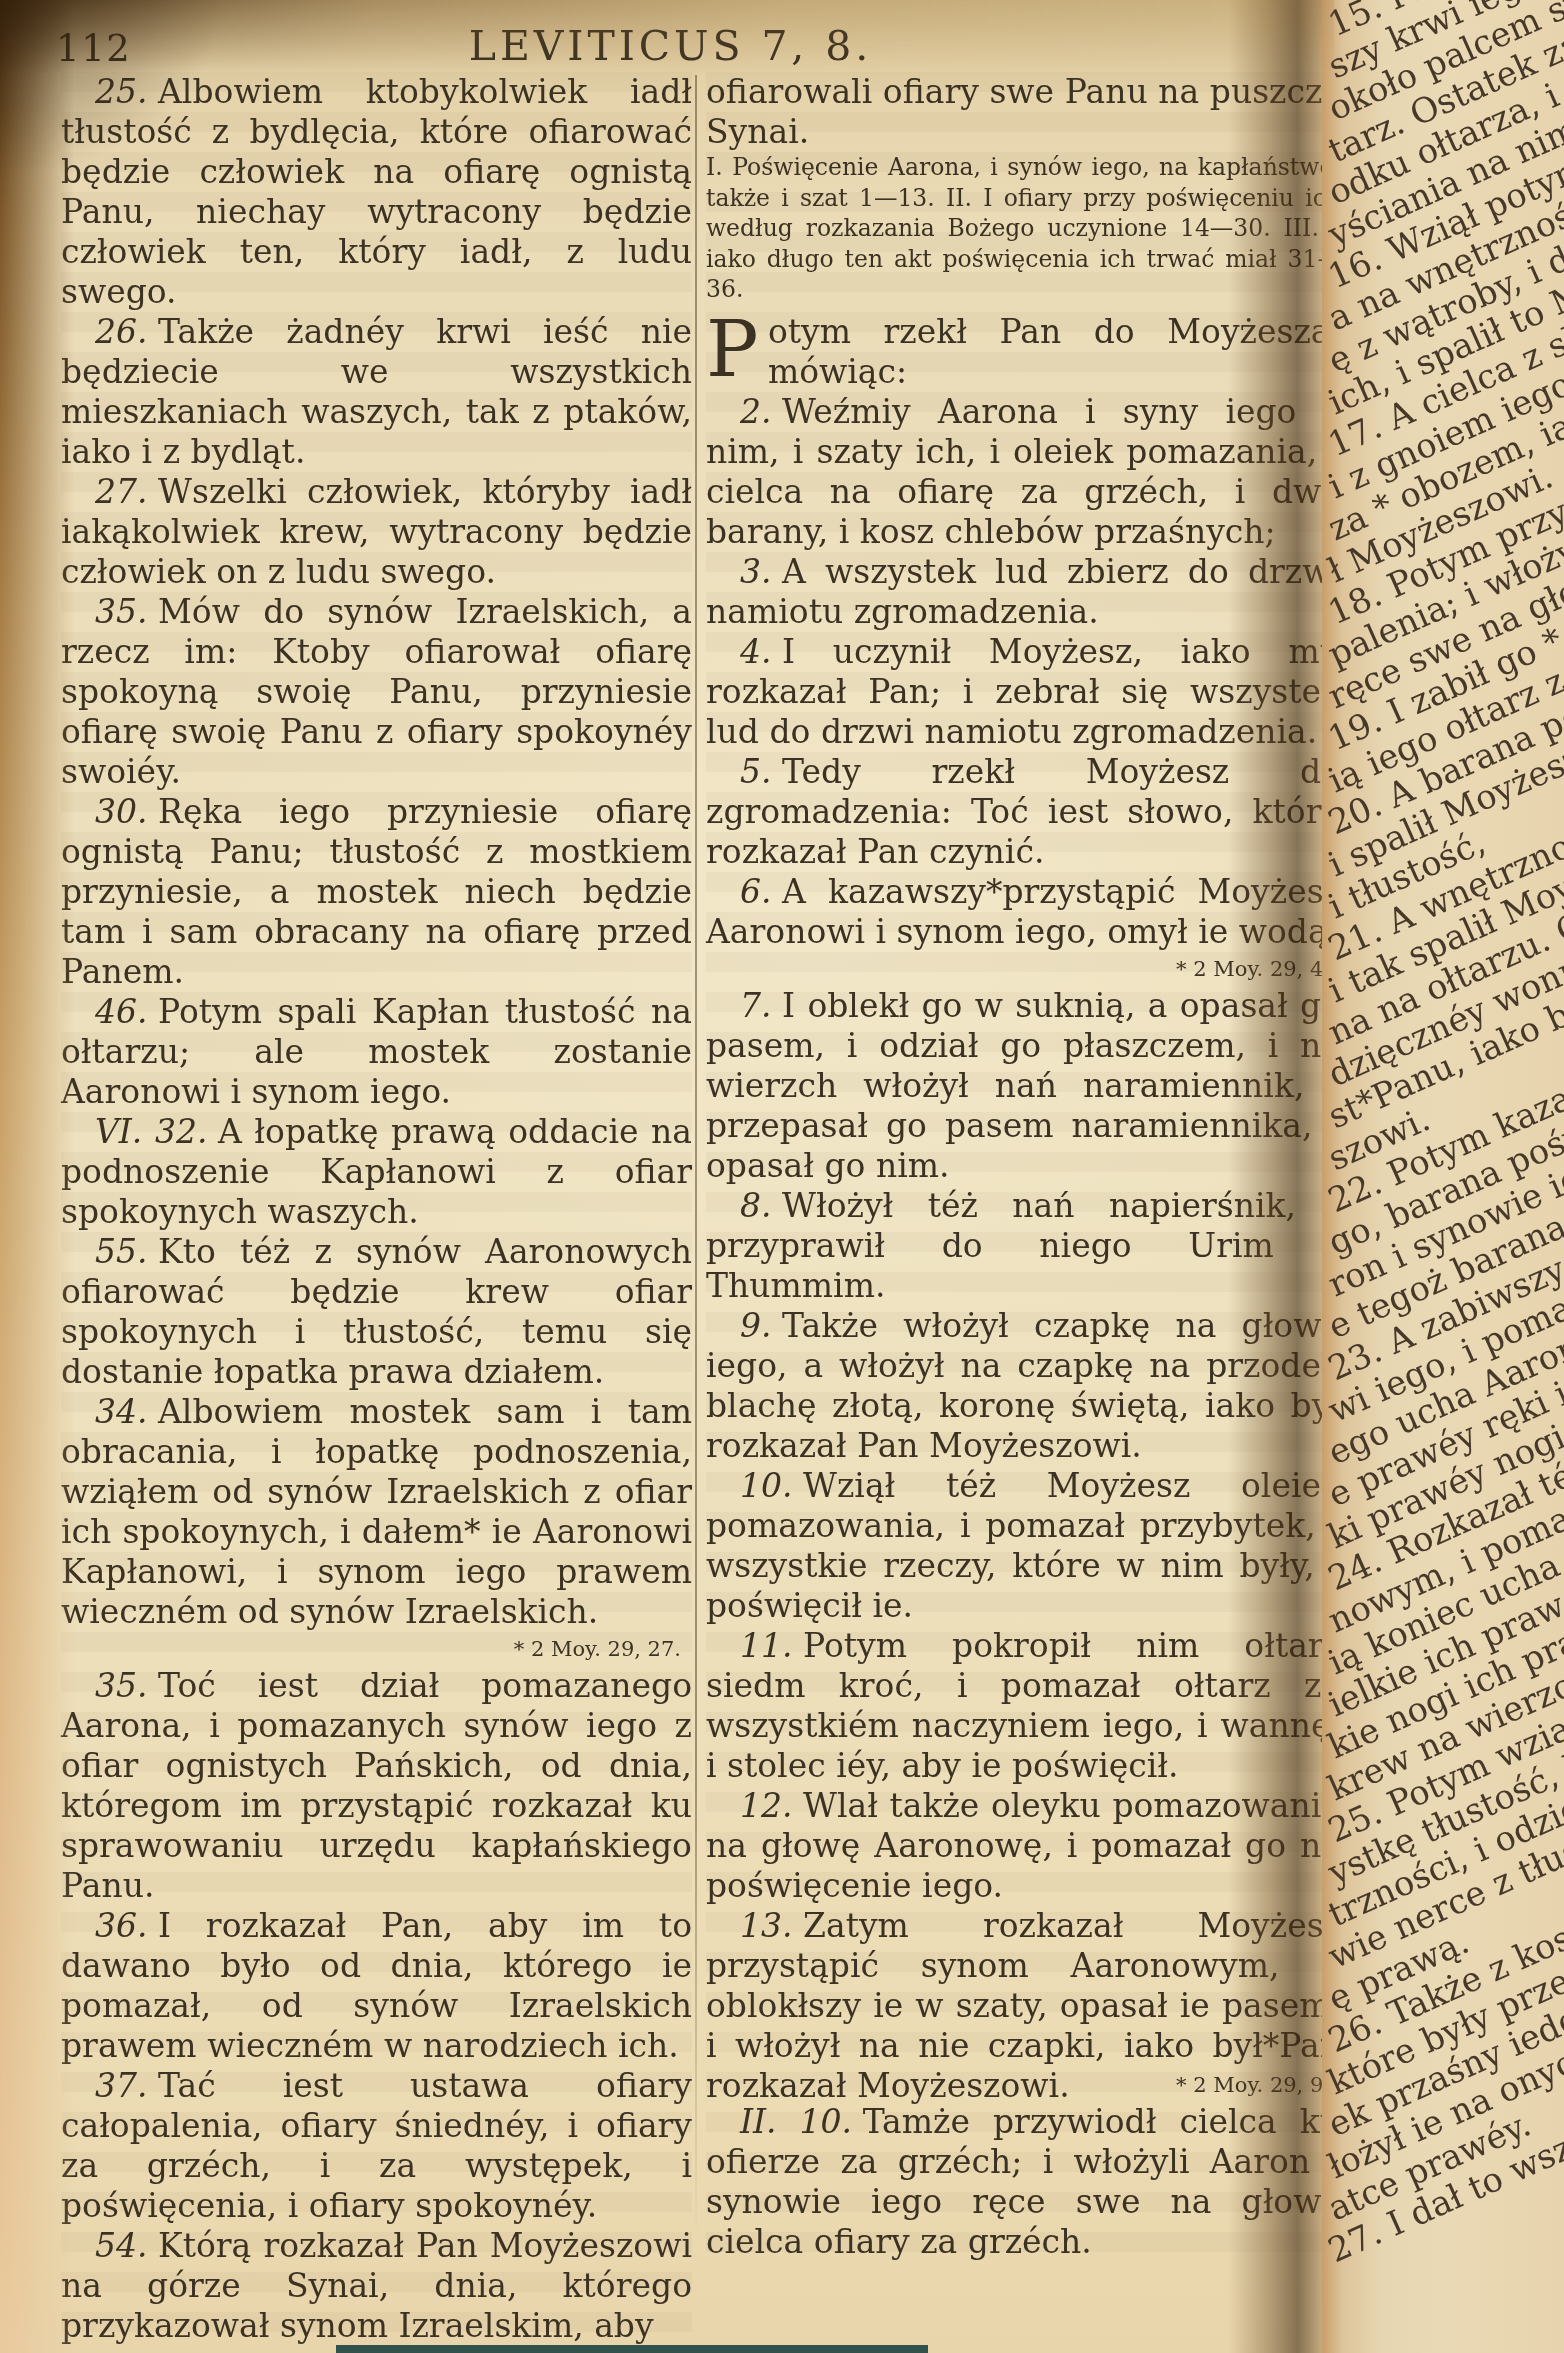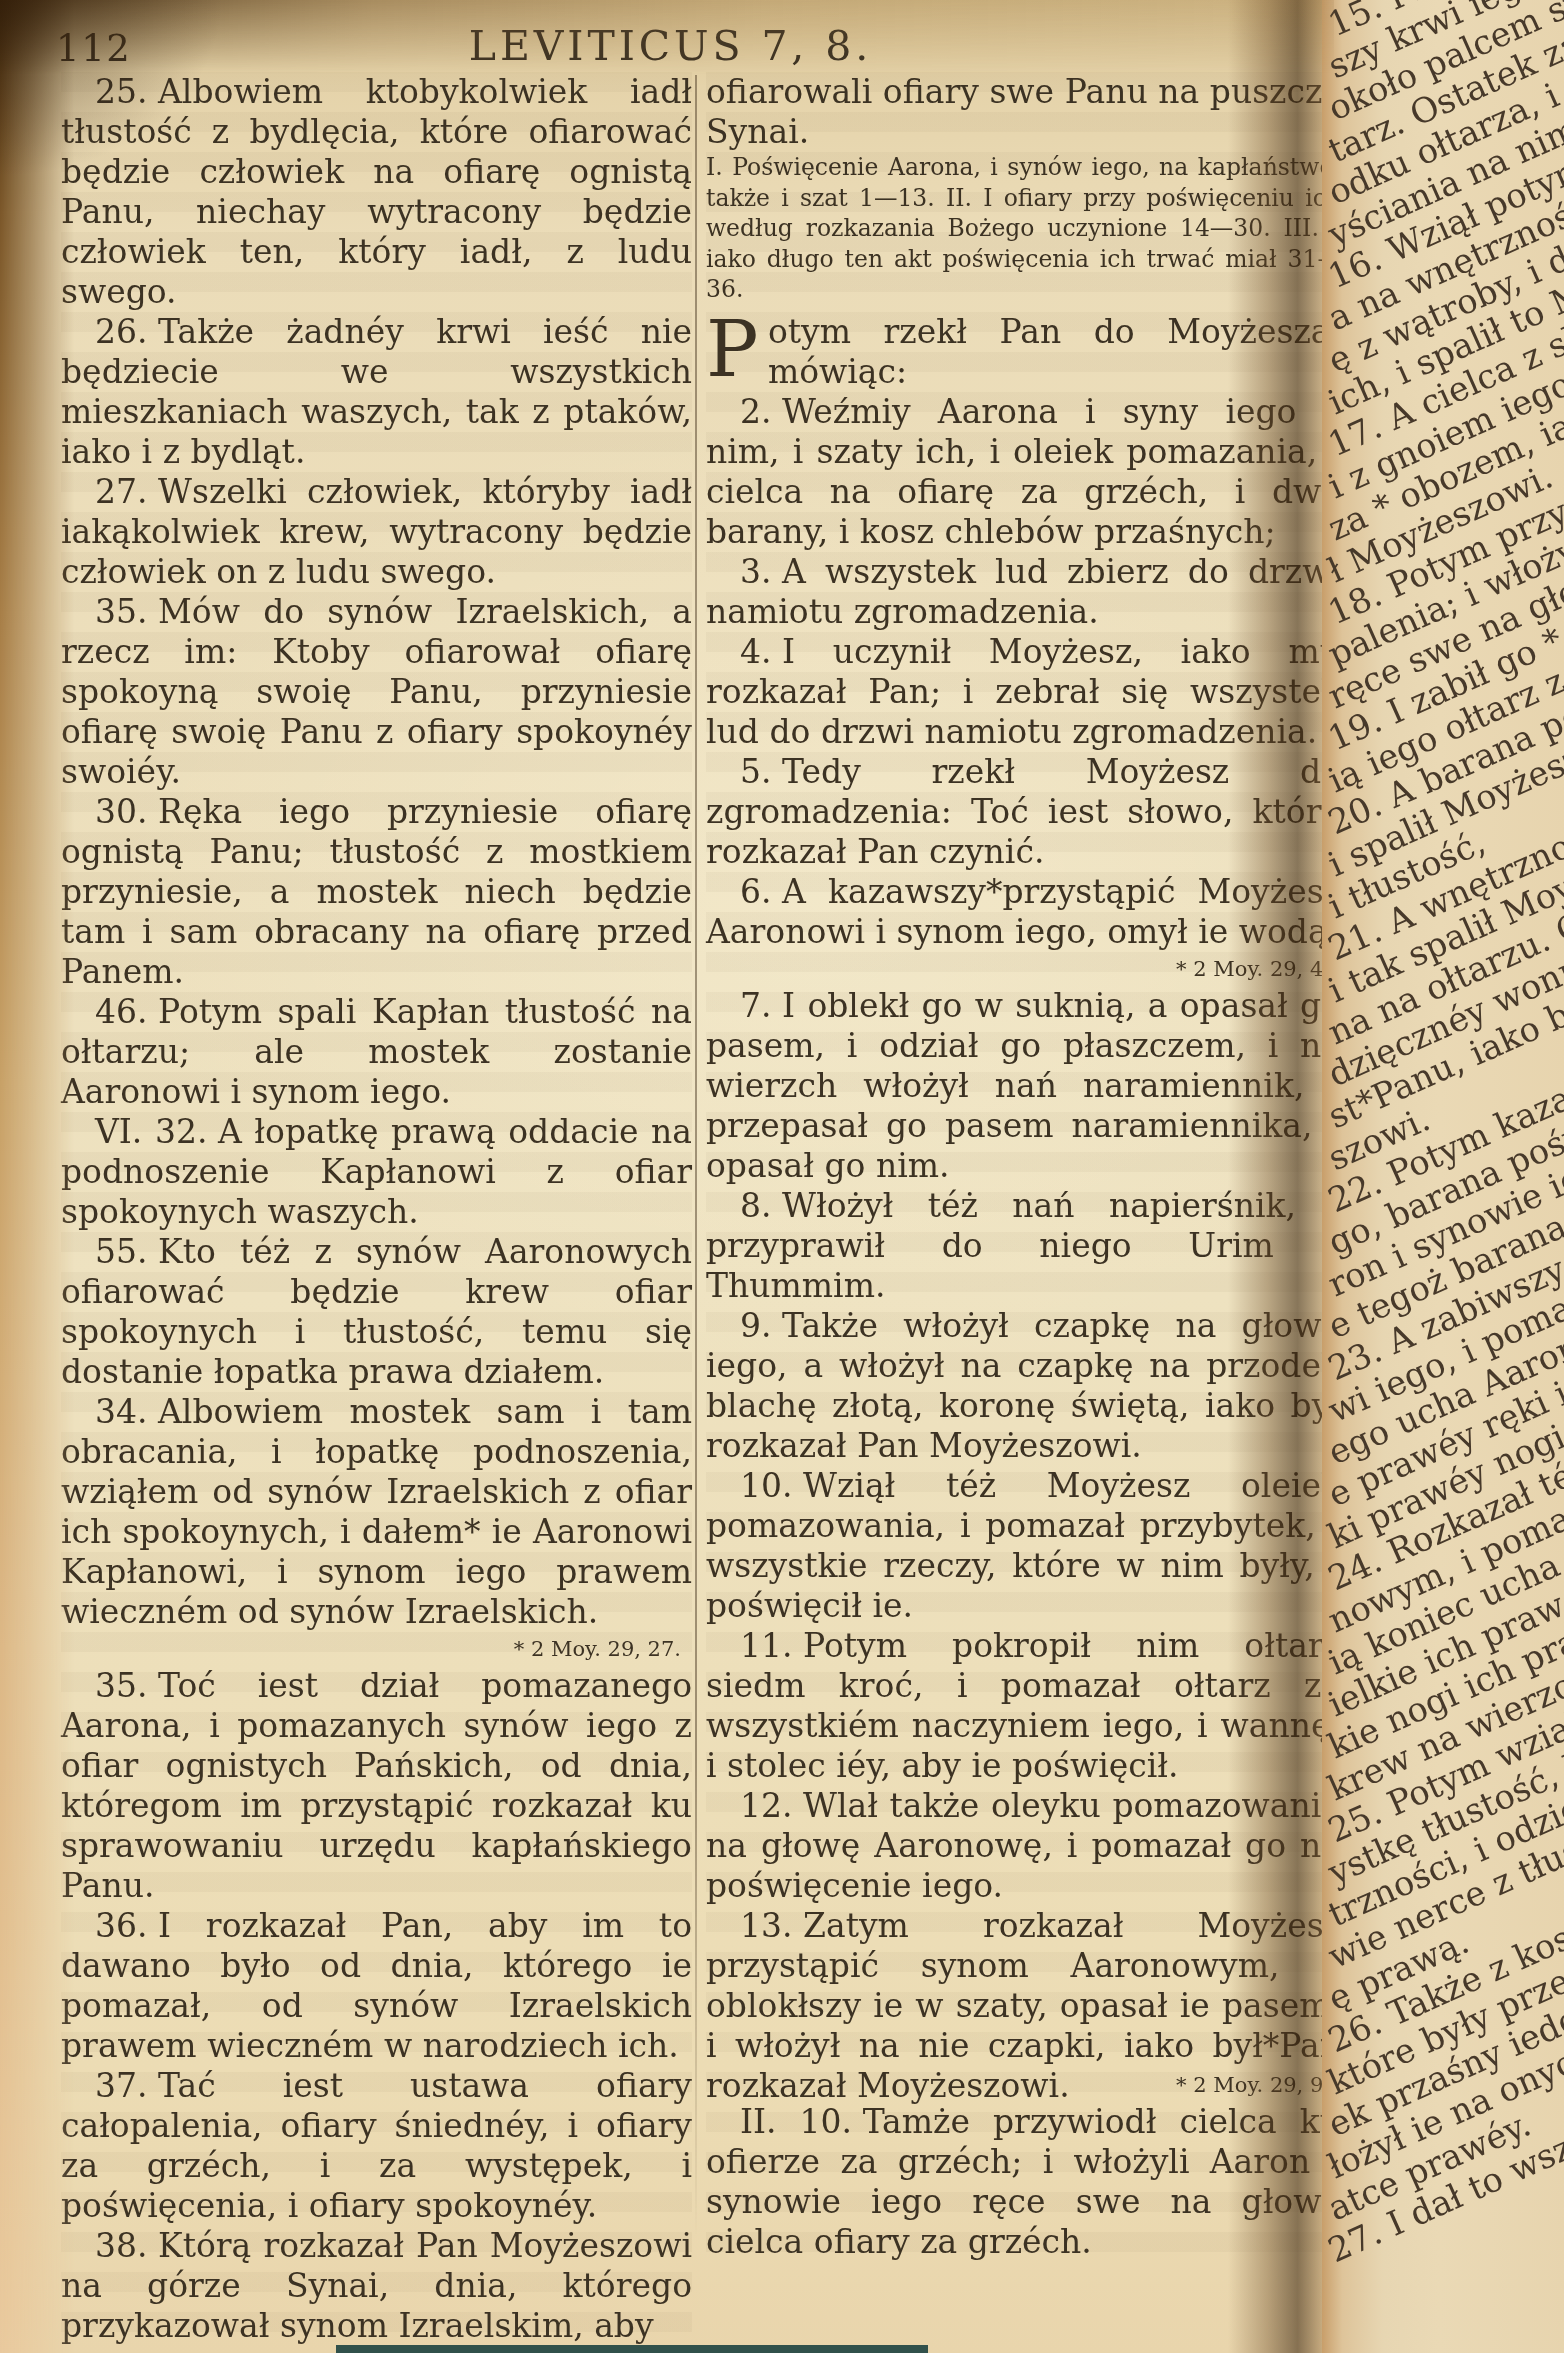--- a/index.html
+++ b/index.html
@@ -24,21 +24,21 @@
   .page-num{position:absolute;left:56px;top:27px;font-size:37px;letter-spacing:1.6px;}
   .running-header{position:absolute;left:0;top:22px;width:1341px;text-align:center;
     font-size:41px;letter-spacing:3.9px;}
   
   .col{position:absolute;top:72px;font-size:33px;line-height:40px;text-align:justify;}
   .col-left{left:61px;width:631px;}
   .col-right{left:706px;width:635px;}
   .col p{margin:0;}
   .verse{text-indent:34px;}
   .noindent{text-indent:0;}
-  .vnum{margin-right:.32em;}
+  .vnum{margin-right:.32em;font-style:italic;}
   .column-rule{position:absolute;left:695px;top:75px;width:1.6px;height:2160px;
     background:rgba(80,62,40,.5);
     -webkit-mask-image:linear-gradient(180deg,#000 78%,transparent);
     mask-image:linear-gradient(180deg,#000 78%,transparent);}
   .ghost{background:repeating-linear-gradient(180deg,rgba(118,98,68,.055) 0 20.3px,transparent 20.3px 40px);}
   
   .chapter-heading{text-align:center;text-indent:0;font-size:37px;letter-spacing:2.3px;
     margin:34px 0 12.5px 0 !important;}
   .chapter-summary{font-size:23.5px;line-height:30.5px;text-indent:0;margin-bottom:7.8px !important;
     text-align:justify;}
@@ -76,21 +76,21 @@
     <p class="verse"><span class="vnum">35.</span><span>Mów do synów Izraelskich, a rzecz im: Ktoby ofiarował ofiarę spokoyną swoię Panu, przyniesie ofiarę swoię Panu z ofiary spokoynéy swoiéy.</span></p>
     <p class="verse"><span class="vnum">30.</span><span>Ręka iego przyniesie ofiarę ognistą Panu; tłustość z mostkiem przyniesie, a mostek niech będzie tam i sam obracany na ofiarę przed Panem.</span></p>
     <p class="verse"><span class="vnum">46.</span><span>Potym spali Kapłan tłustość na ołtarzu; ale mostek zostanie Aaronowi i synom iego.</span></p>
     <p class="verse"><span class="vnum">VI. 32.</span><span>A łopatkę prawą oddacie na podnoszenie Kapłanowi z ofiar spokoynych waszych.</span></p>
     <p class="verse"><span class="vnum">55.</span><span>Kto téż z synów Aaronowych ofiarować będzie krew ofiar spokoynych i tłustość, temu się dostanie łopatka prawa działem.</span></p>
     <p class="verse"><span class="vnum">34.</span><span>Albowiem mostek sam i tam obracania, i łopatkę podnoszenia, wziąłem od synów Izraelskich z ofiar ich spokoynych, i dałem* ie Aaronowi Kapłanowi, i synom iego prawem wieczném od synów Izraelskich.</span></p>
     <p class="footnote">* 2 Moy. 29, 27.</p>
     <p class="verse"><span class="vnum">35.</span><span>Toć iest dział pomazanego Aarona, i pomazanych synów iego z ofiar ognistych Pańskich, od dnia, któregom im przystąpić rozkazał ku sprawowaniu urzędu kapłańskiego Panu.</span></p>
     <p class="verse"><span class="vnum">36.</span><span>I rozkazał Pan, aby im to dawano było od dnia, którego ie pomazał, od synów Izraelskich prawem wieczném w narodziech ich.</span></p>
     <p class="verse"><span class="vnum">37.</span><span>Tać iest ustawa ofiary całopalenia, ofiary śniednéy, i ofiary za grzéch, i za występek, i poświęcenia, i ofiary spokoynéy.</span></p>
-    <p class="verse"><span class="vnum">38.</span><span>Którą rozkazał Pan Moyżeszowi na górze Synai, dnia, którego przykazował synom Izraelskim, aby</span></p>
+    <p class="verse"><span class="vnum">54.</span><span>Którą rozkazał Pan Moyżeszowi na górze Synai, dnia, którego przykazował synom Izraelskim, aby</span></p>
   </div>
 
   <div class="col col-right ghost">
     <p class="verse noindent">ofiarowali ofiary swe Panu na puszczy Synai.</p>
     <p class="chapter-summary">I. Poświęcenie Aarona, i synów iego, na kapłaństwo, także i szat 1—13. II. I ofiary przy poświęceniu ich według rozkazania Bożego uczynione 14—30. III. I iako długo ten akt poświęcenia ich trwać miał 31—36.</p>
     <p class="verse noindent"><span class="dropcap">P</span><span>otym rzekł Pan do Moyżesza, mówiąc:</span></p>
     <p class="verse"><span class="vnum">2.</span><span>Weźmiy Aarona i syny iego z nim, i szaty ich, i oleiek pomazania, i cielca na ofiarę za grzéch, i dwa barany, i kosz chlebów przaśnych;</span></p>
     <p class="verse"><span class="vnum">3.</span><span>A wszystek lud zbierz do drzwi namiotu zgromadzenia.</span></p>
     <p class="verse"><span class="vnum">4.</span><span>I uczynił Moyżesz, iako mu rozkazał Pan; i zebrał się wszystek lud do drzwi namiotu zgromadzenia.</span></p>
     <p class="verse"><span class="vnum">5.</span><span>Tedy rzekł Moyżesz do zgromadzenia: Toć iest słowo, które rozkazał Pan czynić.</span></p>

